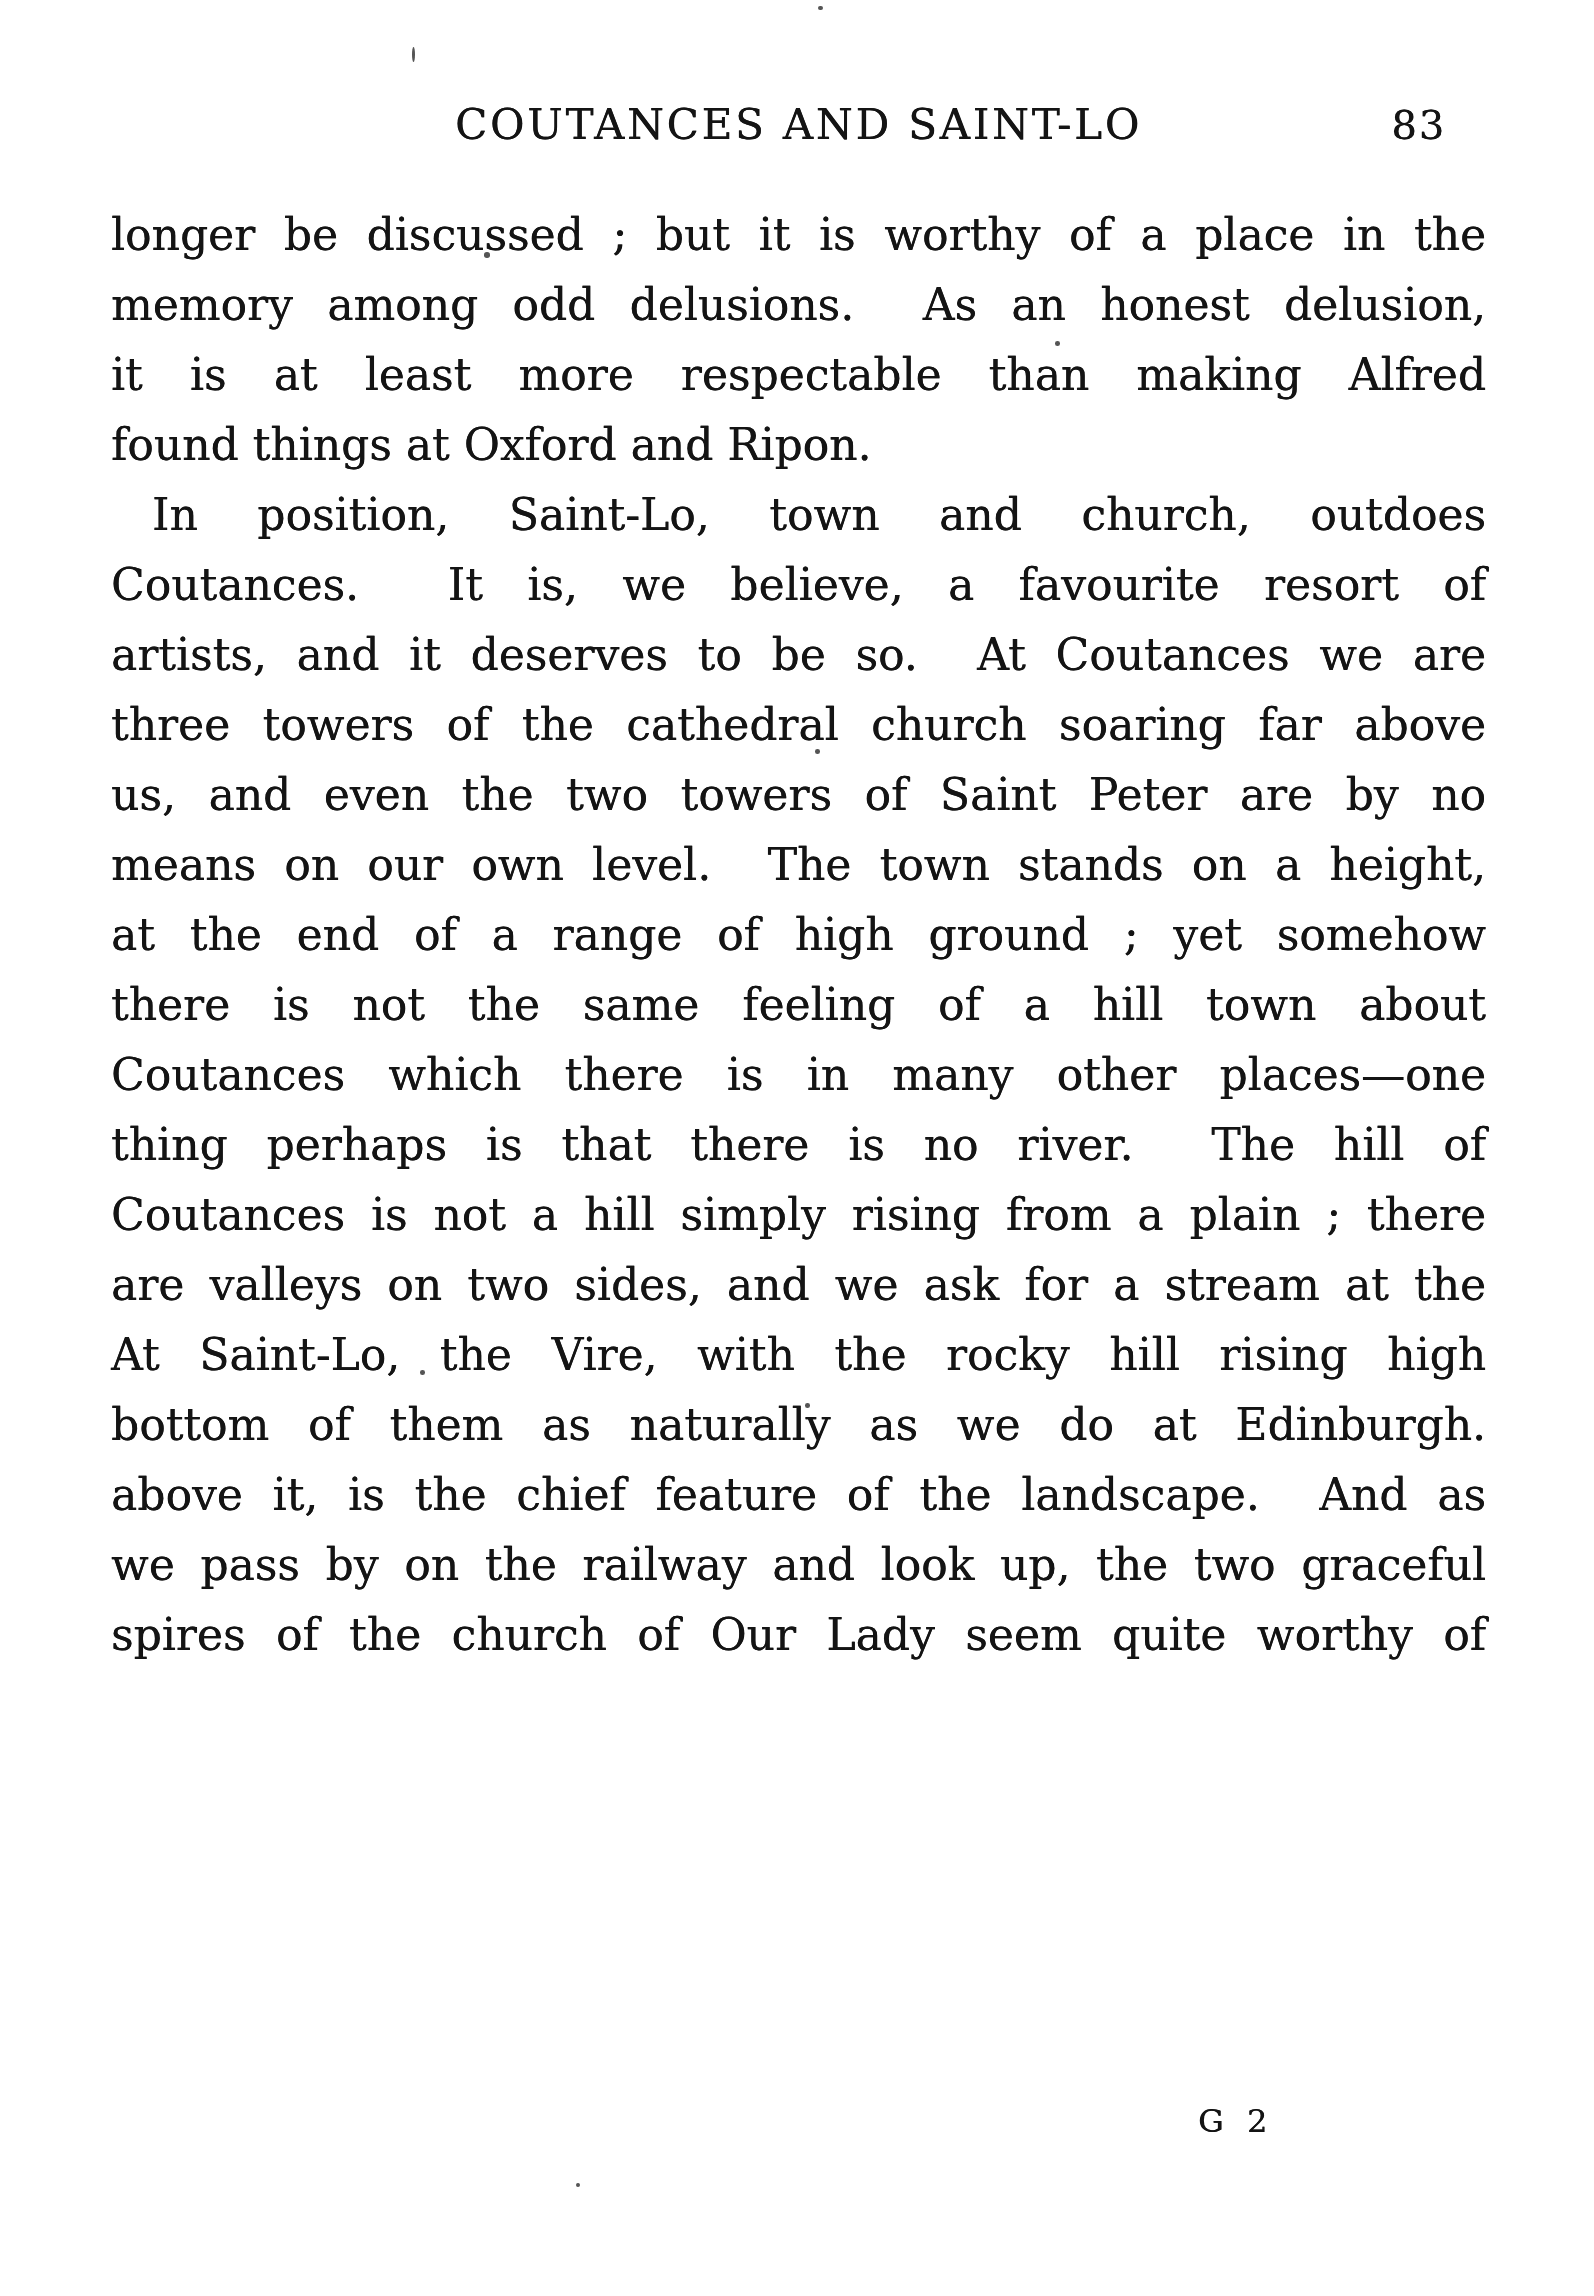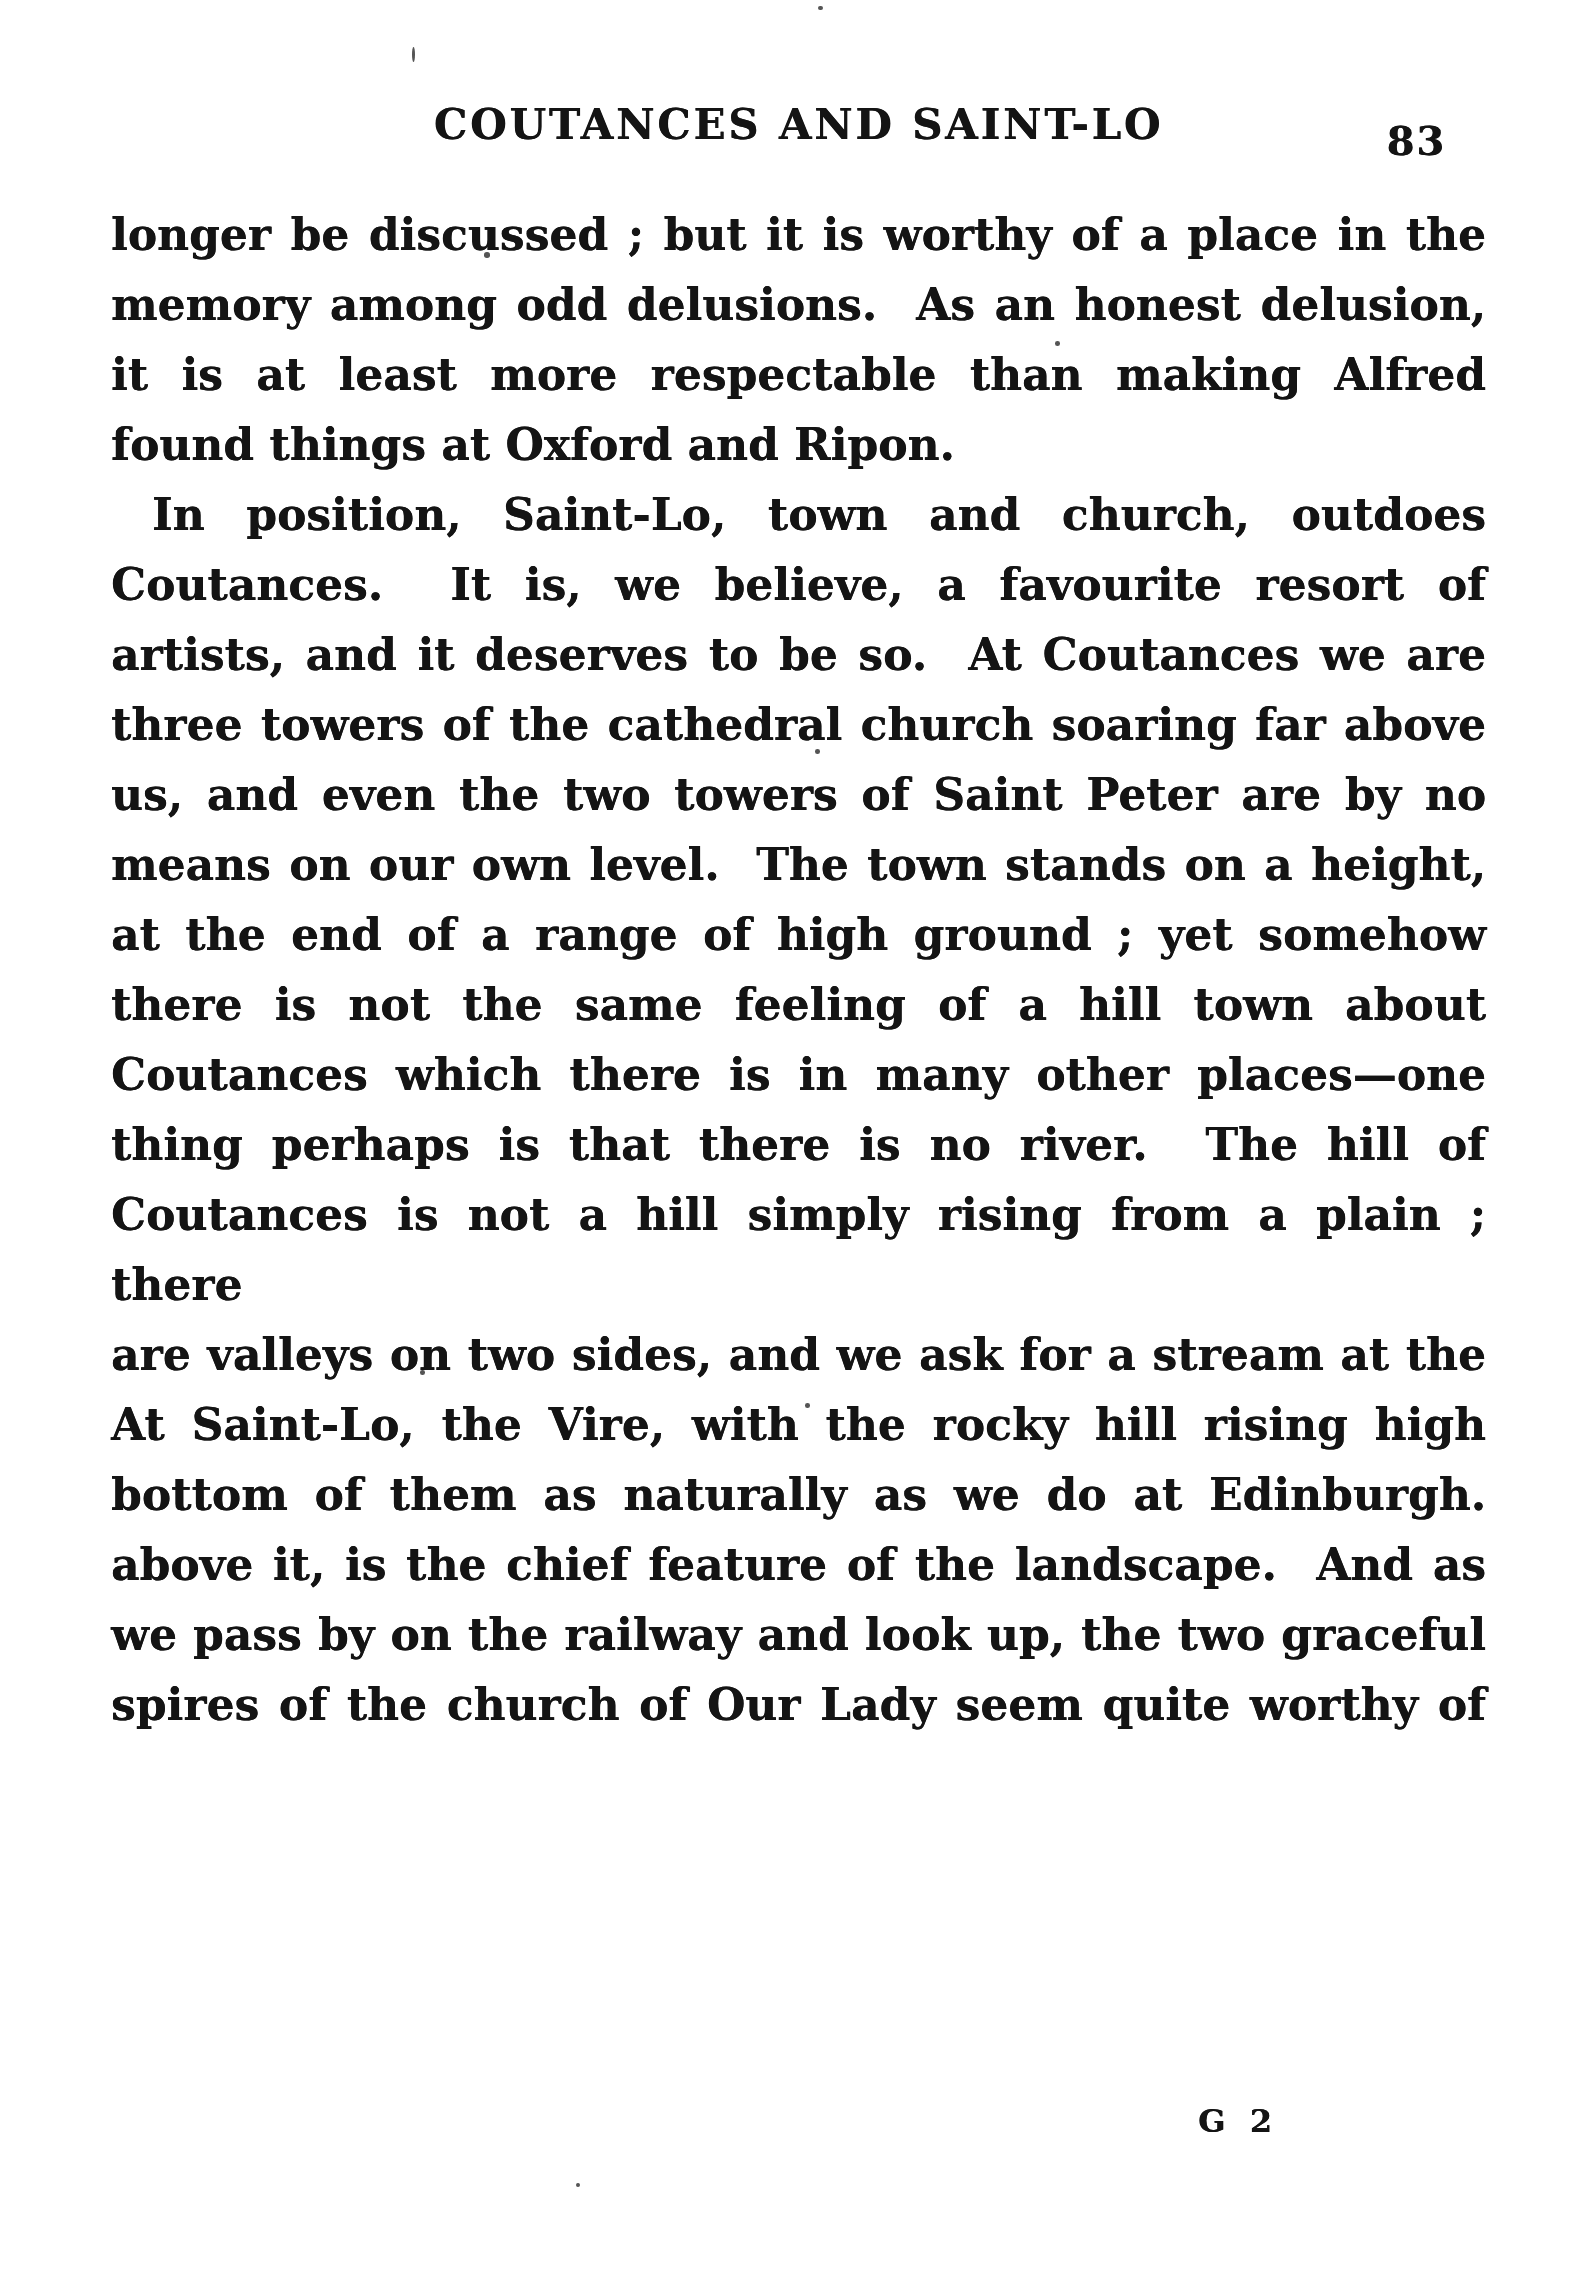--- a/index.html
+++ b/index.html
@@ -8,21 +8,20 @@
     background: #ffffff;
   }
   .page {
     position: relative;
     width: 1594px;
     height: 2297px;
     background: #ffffff;
     color: #141414;
     font-family: "DejaVu Serif", "Liberation Serif", serif;
     overflow: hidden;
-    font-weight: bold;
   }
   
   .runhead {
     position: absolute;
     top: 100px;
     left: 111px;
     width: 1375px;
     height: 56px;
     text-align: center;
   }
@@ -33,21 +32,20 @@
     white-space: nowrap;
     text-shadow: 0.4px 0 0 currentColor;
   }
   .pagenum {
     position: absolute;
     right: 40px;
     top: 1.9px;
     font-size: 40px;
     letter-spacing: 1.9px;
     text-shadow: 0.4px 0 0 currentColor;
-    margin-top: 15px;
   }
   
   .textblock {
     position: absolute;
     left: 111px;
     top: 200px;
     width: 1375px;
   }
   .line {
     font-size: 44px;

